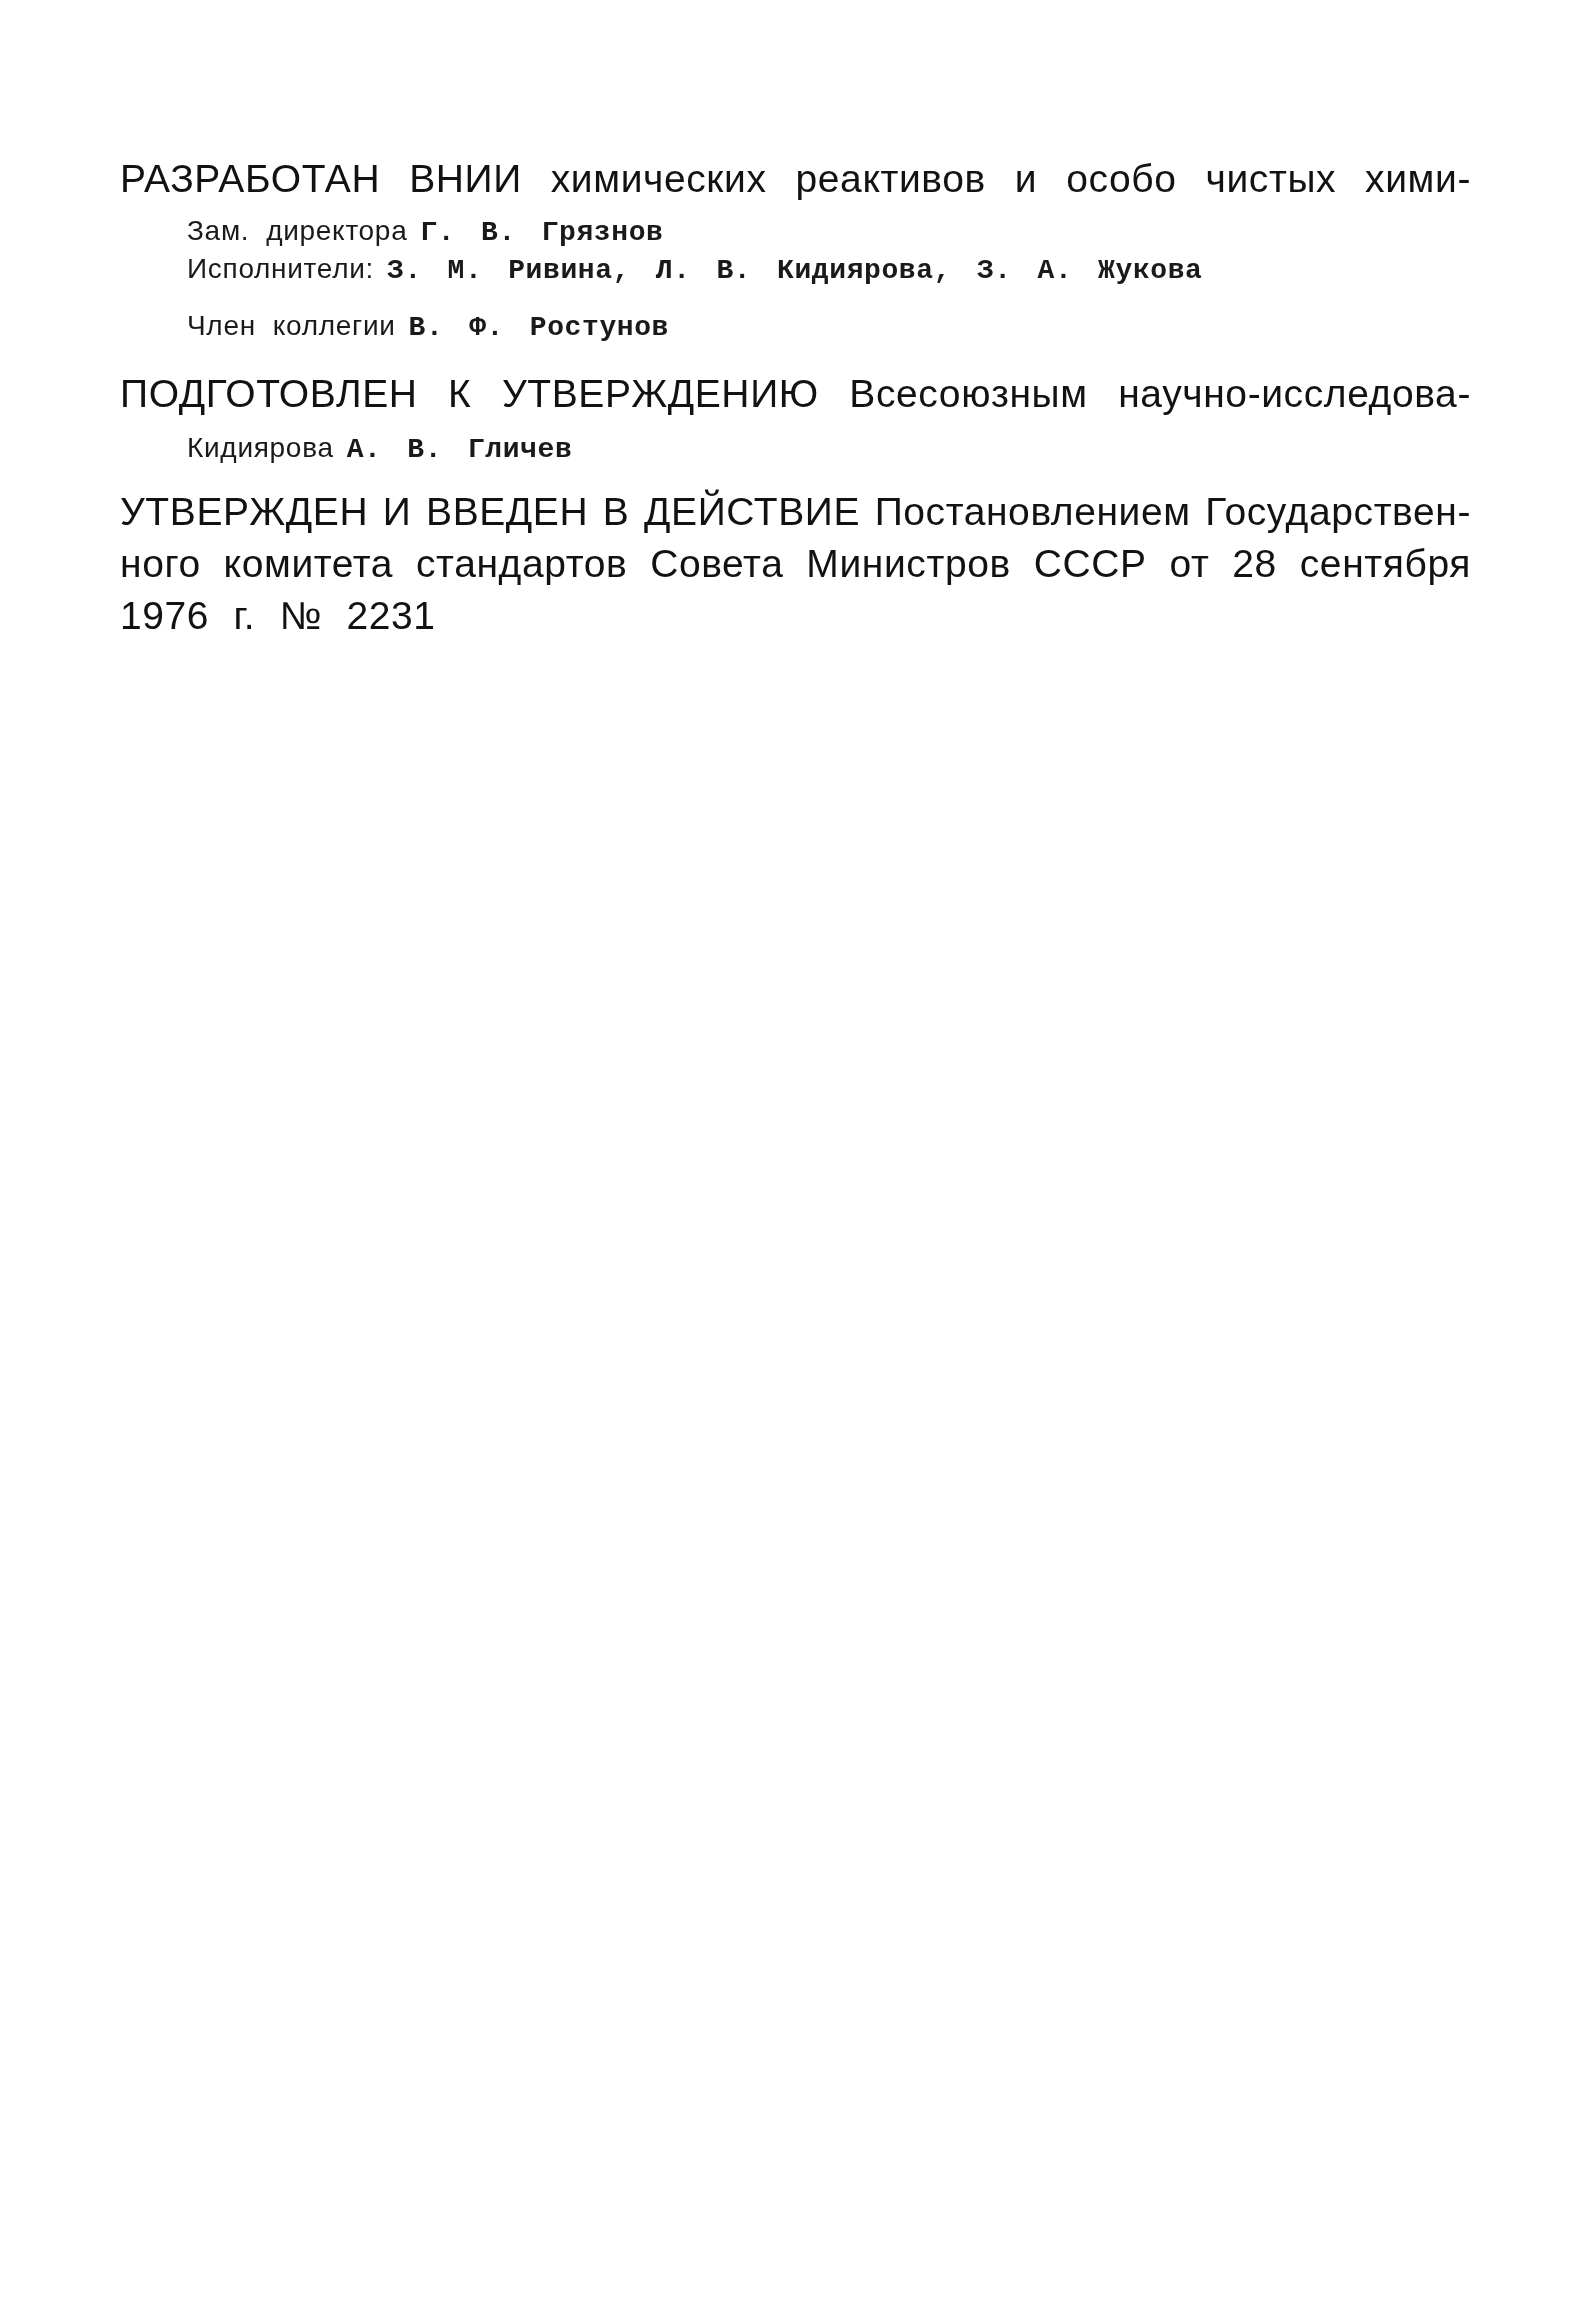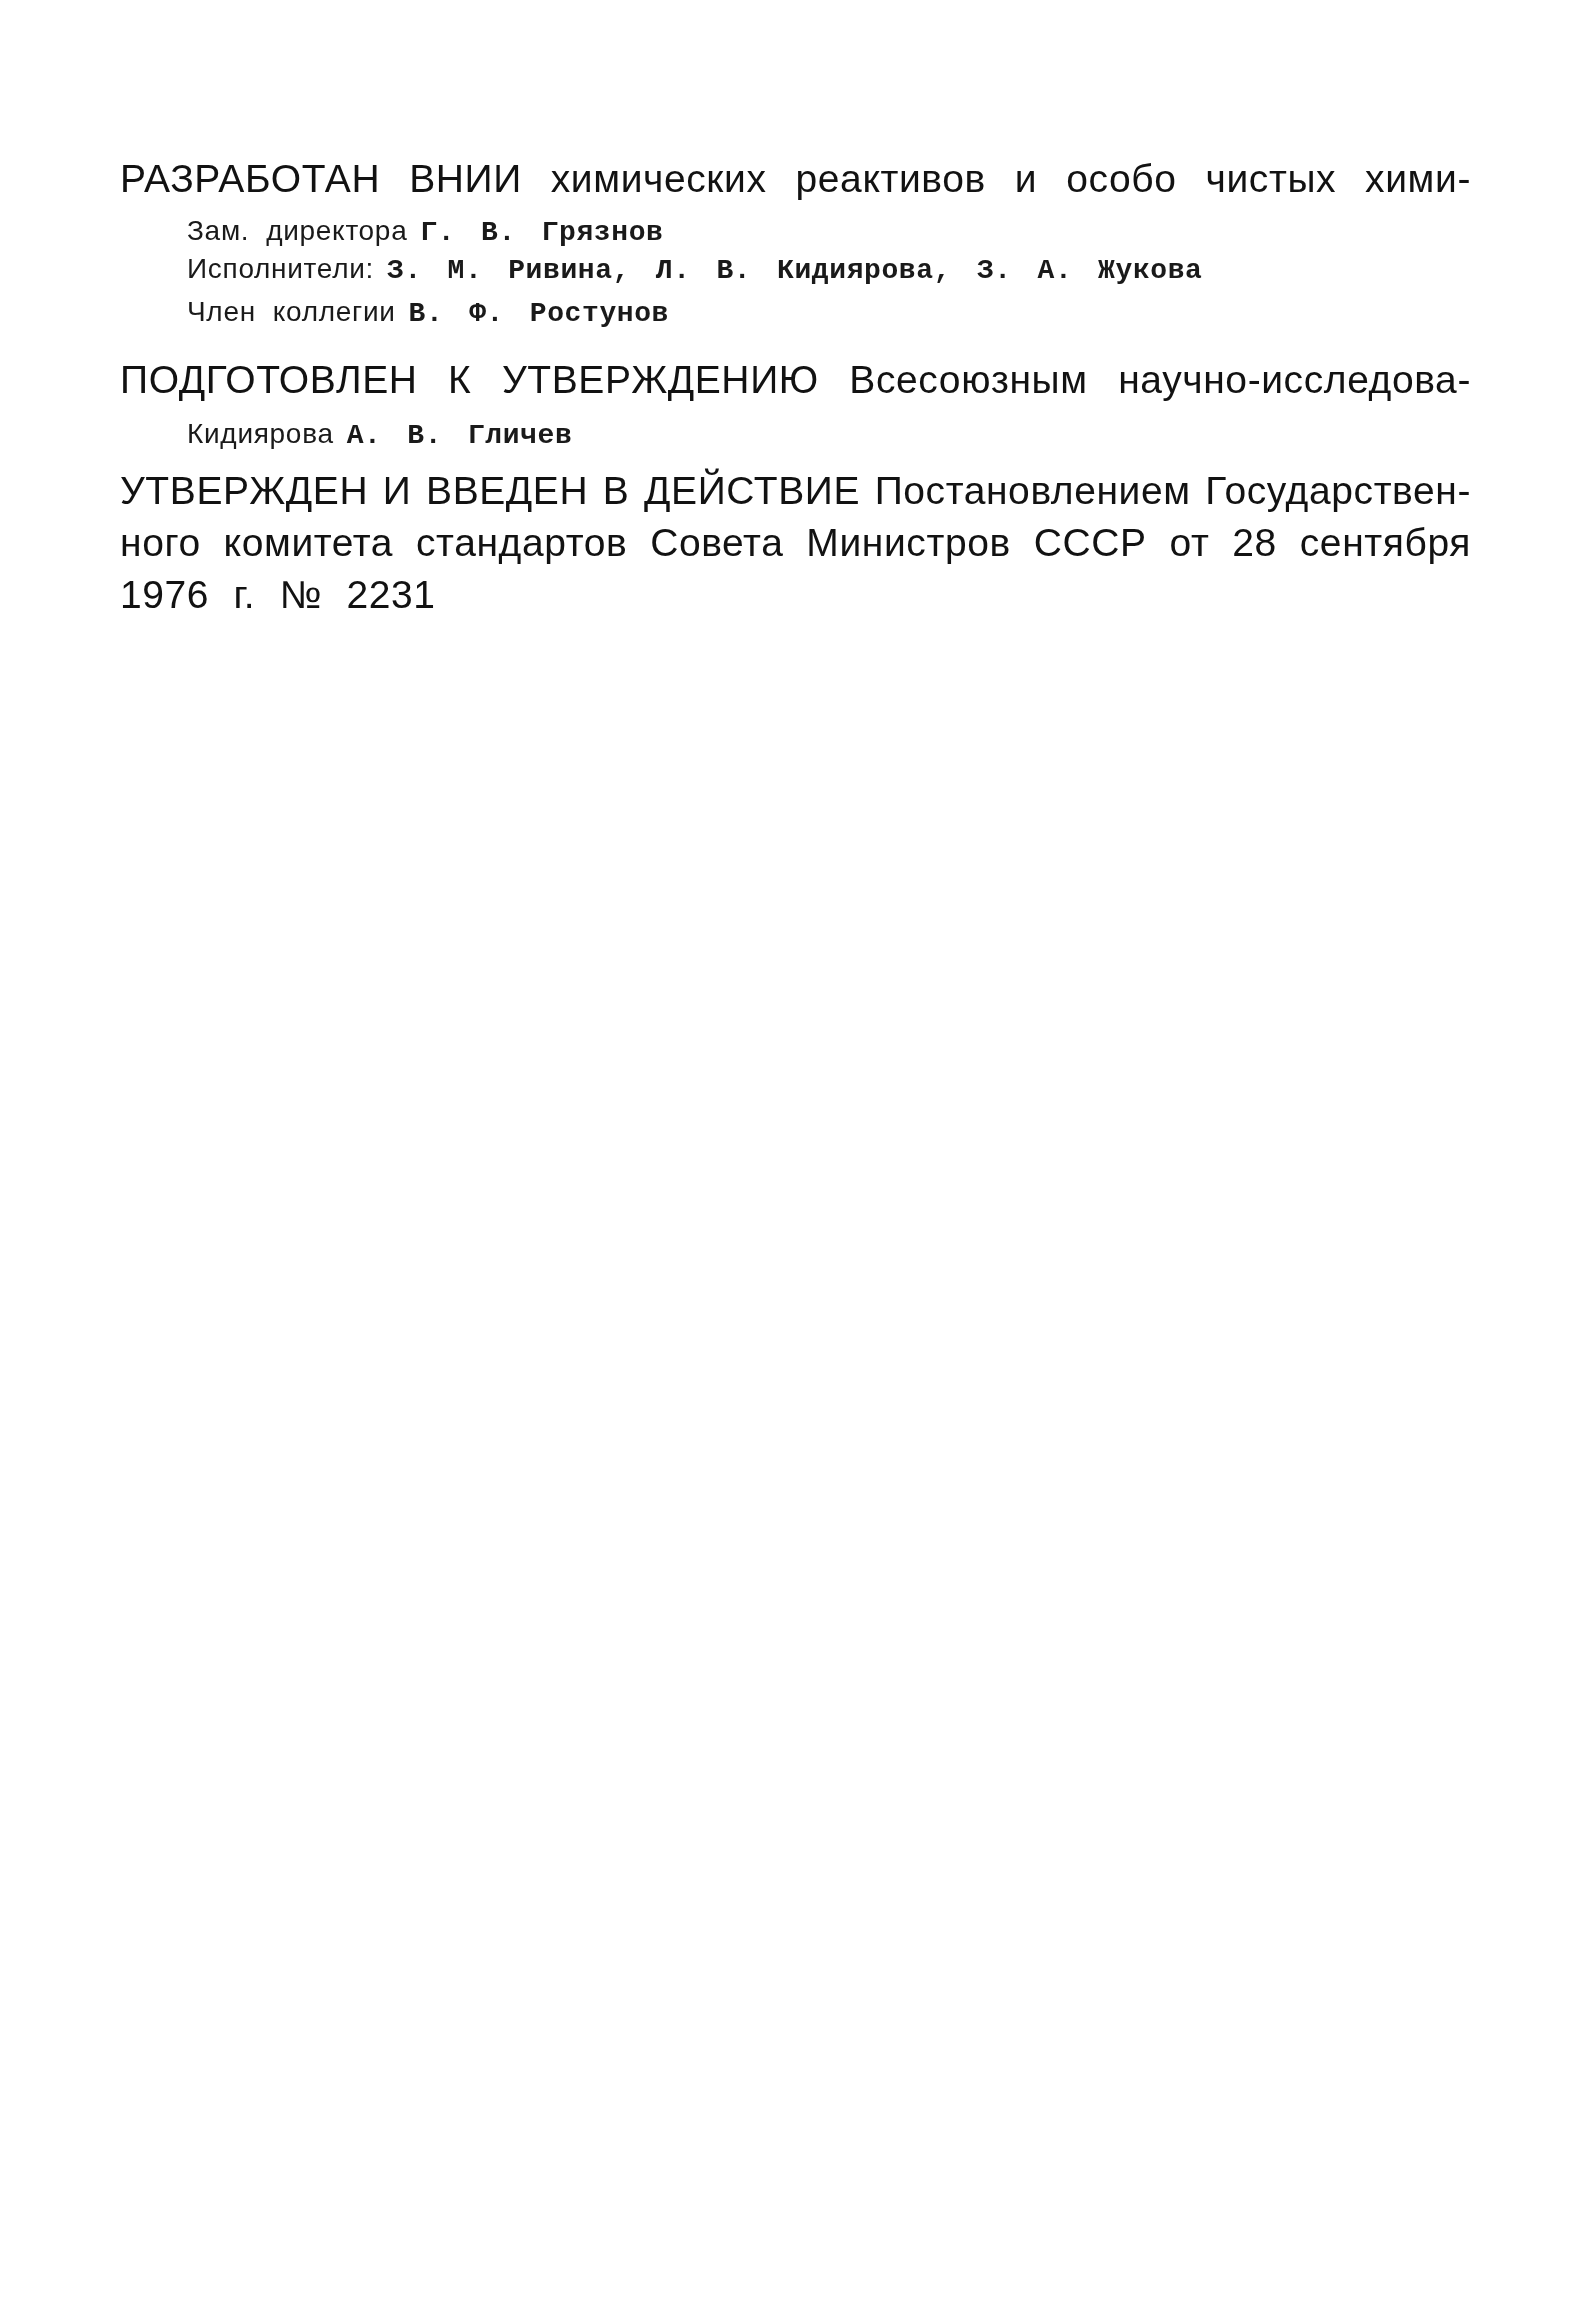--- a/index.html
+++ b/index.html
@@ -64,24 +64,24 @@
   }
   .detail-line .names {
     font-weight: 700;
     letter-spacing: 0.6px;
     font-family: Liberation Mono, monospace;
   }
   
   .sec-developed        { margin-top: 0; }
   .staff-developed      { margin-top: 8.4px; }
   .sec-submitted        { margin-top: 20.6px; }
-  .staff-submitted      { margin-top: 5px; }
+  .staff-submitted      { margin-top: 19px; }
   .sec-prepared         { margin-top: 21.5px; }
   .staff-prepared       { margin-top: 10.3px; }
-  .sec-approved         { margin-top: 11px; }
+  .sec-approved         { margin-top: 18px; }
 </style>
 </head>
 <body>
 
 <div class="page">
   <div class="content">
 
     <p class="heading sec-developed">
       <span class="line jl">РАЗРАБОТАН ВНИИ химических реактивов и особо чистых хими-</span>
     </p>

